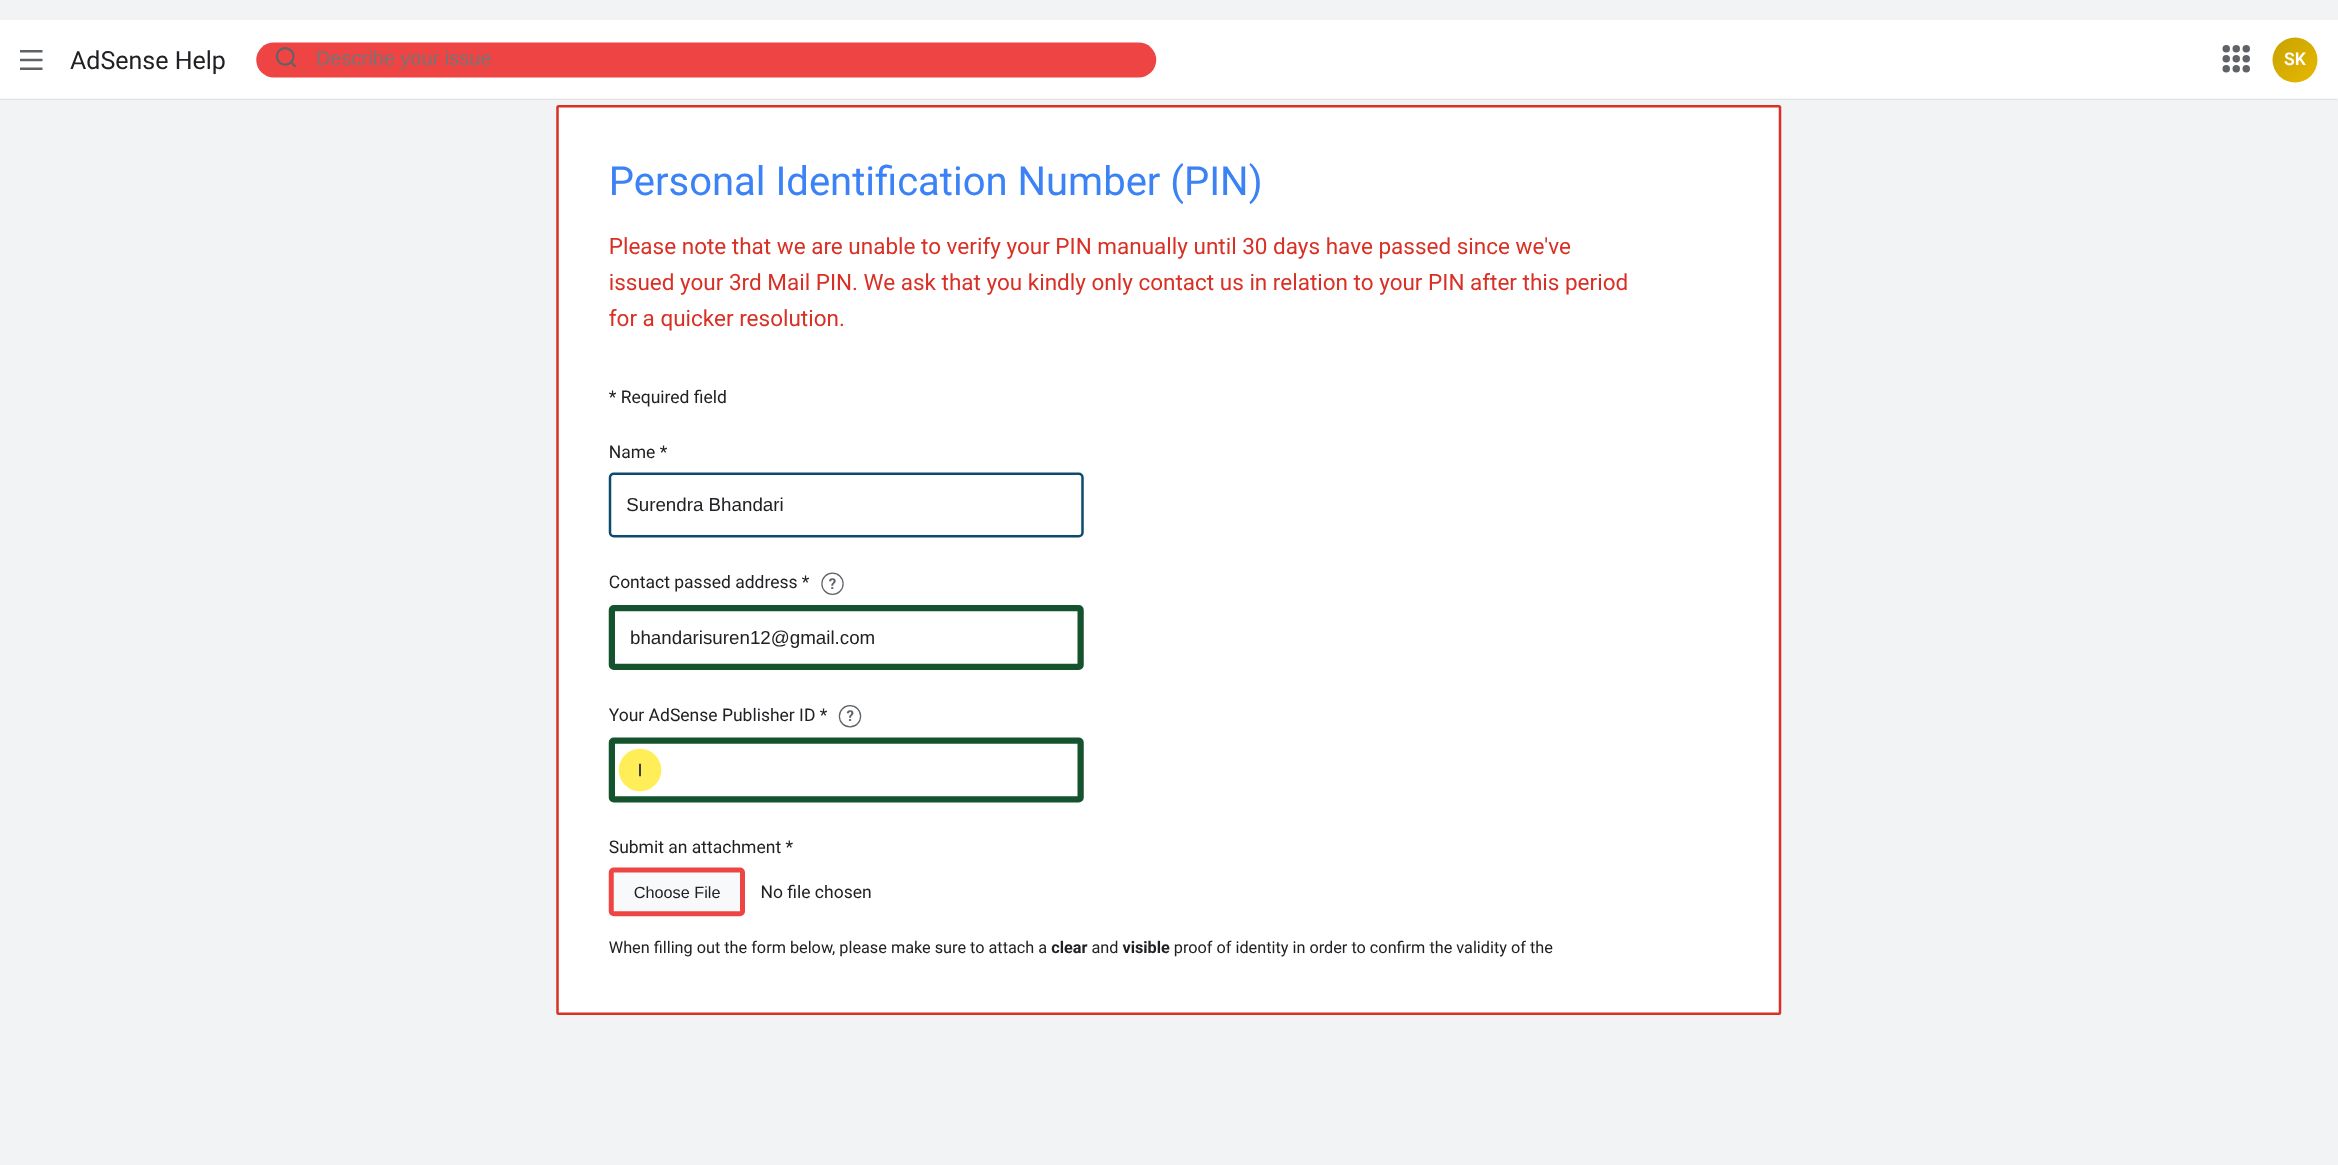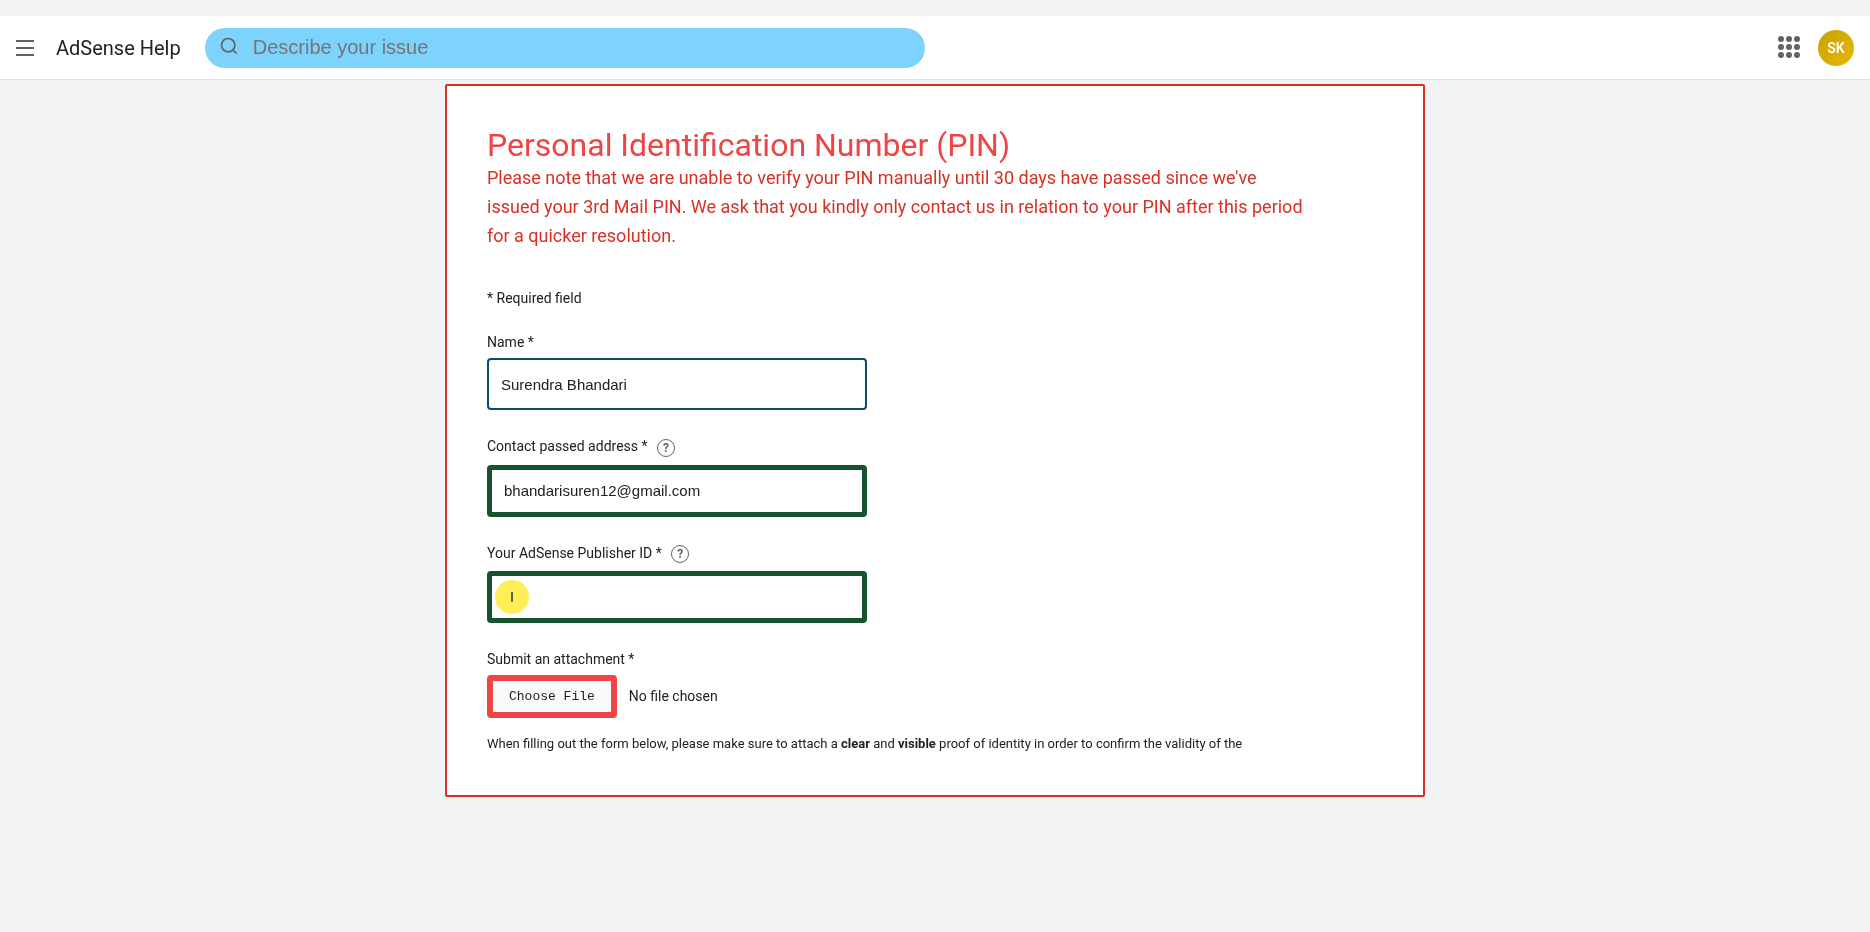--- a/index.html
+++ b/index.html
@@ -63,26 +63,26 @@
 
     .search-bar {
       flex: 1;
       max-width: 720px;
       margin: 0 24px;
       position: relative;
     }
 
     .search-bar input {
       width: 100%;
-      height: 40px;
+      height: 28px;
       border-radius: 24px;
       border: none;
-      background: #7dd3fc;
+      background: #ef4444;
       padding: 0 16px 0 48px;
-      font-size: 20px;
+      font-size: 16px;
       color: #202124;
       outline: none;
     }
 
     .search-icon-wrap {
       position: absolute;
       left: 14px;
       top: 50%;
       transform: translateY(-50%);
       color: #5f6368;
@@ -139,21 +139,22 @@
       background: #fff;
       border: 2px solid #d93025;
       border-radius: 2px;
       width: 980px;
       padding: 40px 48px 40px 40px;
     }
 
     .form-title {
       font-size: 32px;
       font-weight: 400;
-      color: #ef4444;
+      color: #3b82f6;
+      margin-bottom: 20px;
     }
 
     .form-notice {
       color: #d93025;
       font-size: 18px;
       line-height: 1.6;
       margin-bottom: 40px;
       max-width: 820px;
     }
 
@@ -244,28 +245,27 @@
     }
 
     .file-input-wrap {
       display: flex;
       align-items: center;
       gap: 12px;
     }
 
     .choose-file-btn {
       background: #f8f9fa;
-      border: 6px solid #ef4444;
+      border: 4px solid #ef4444;
       border-radius: 4px;
       padding: 8px 16px;
       font-size: 13px;
       color: #202124;
       cursor: pointer;
       white-space: nowrap;
-      font-family: Liberation Mono, monospace;
     }
 
     .no-file-text {
       font-size: 14px;
       color: #202124;
     }
 
     .bottom-note {
       font-size: 13px;
       color: #202124;

